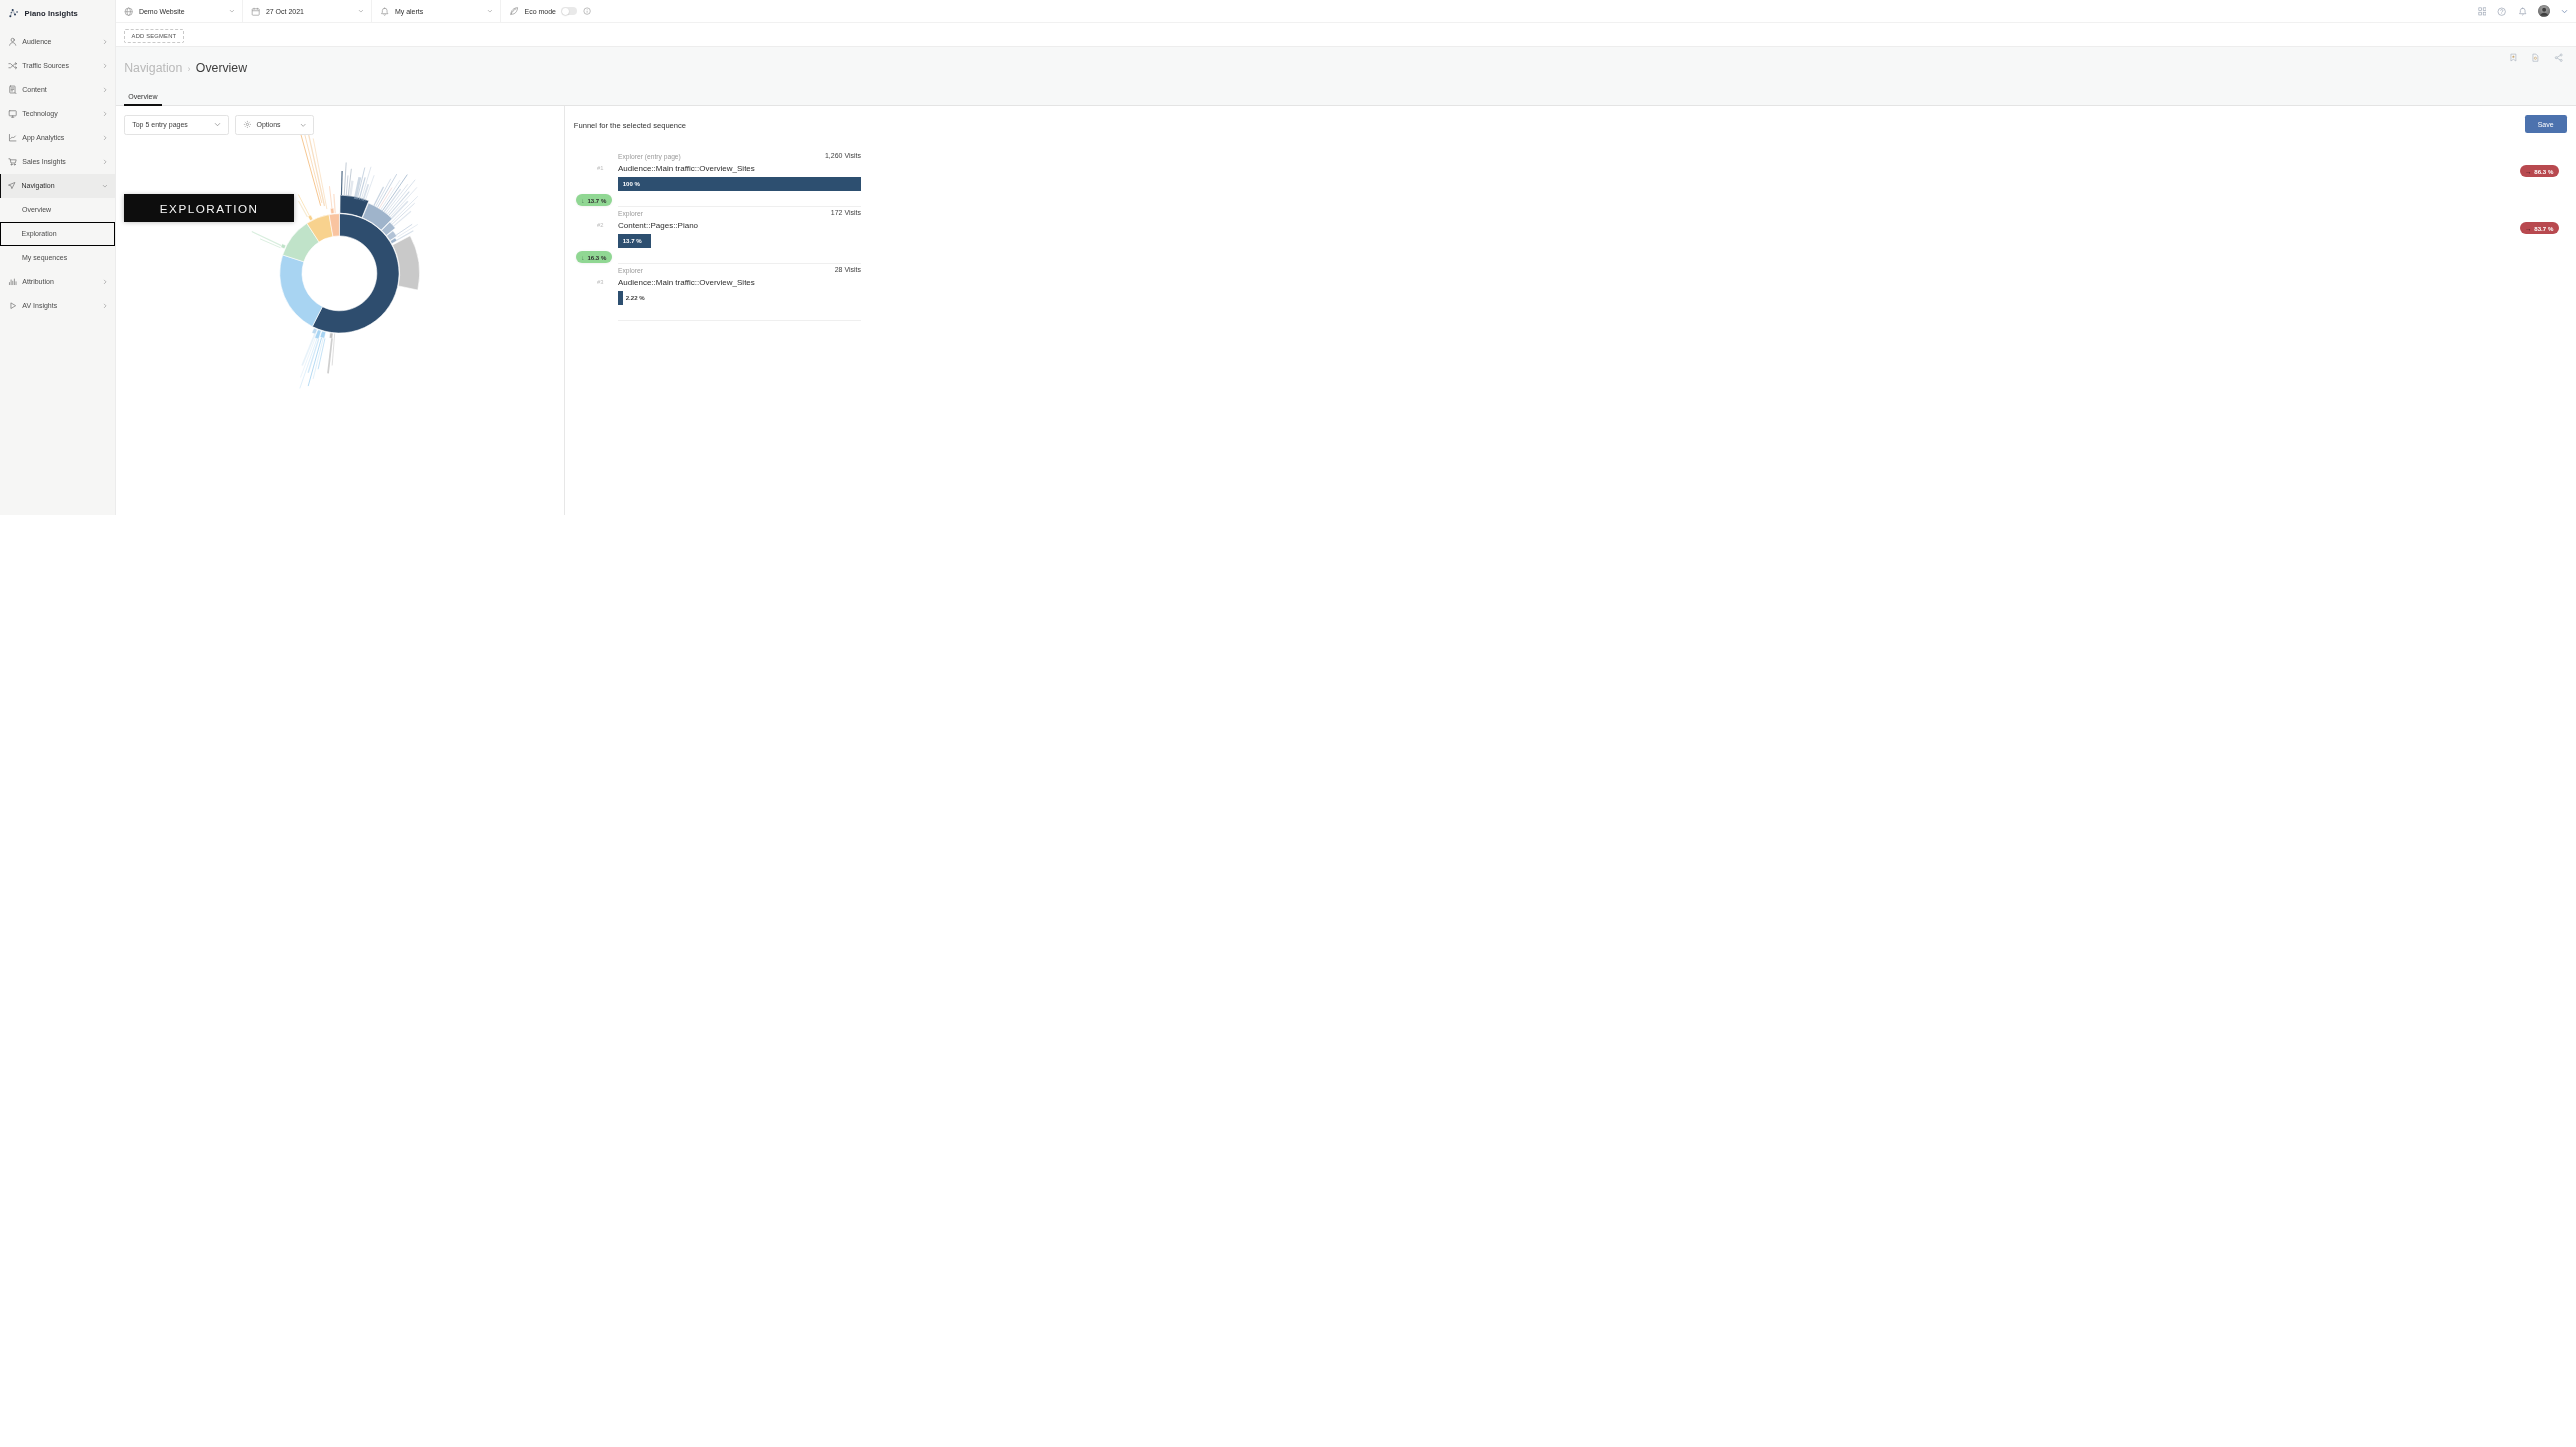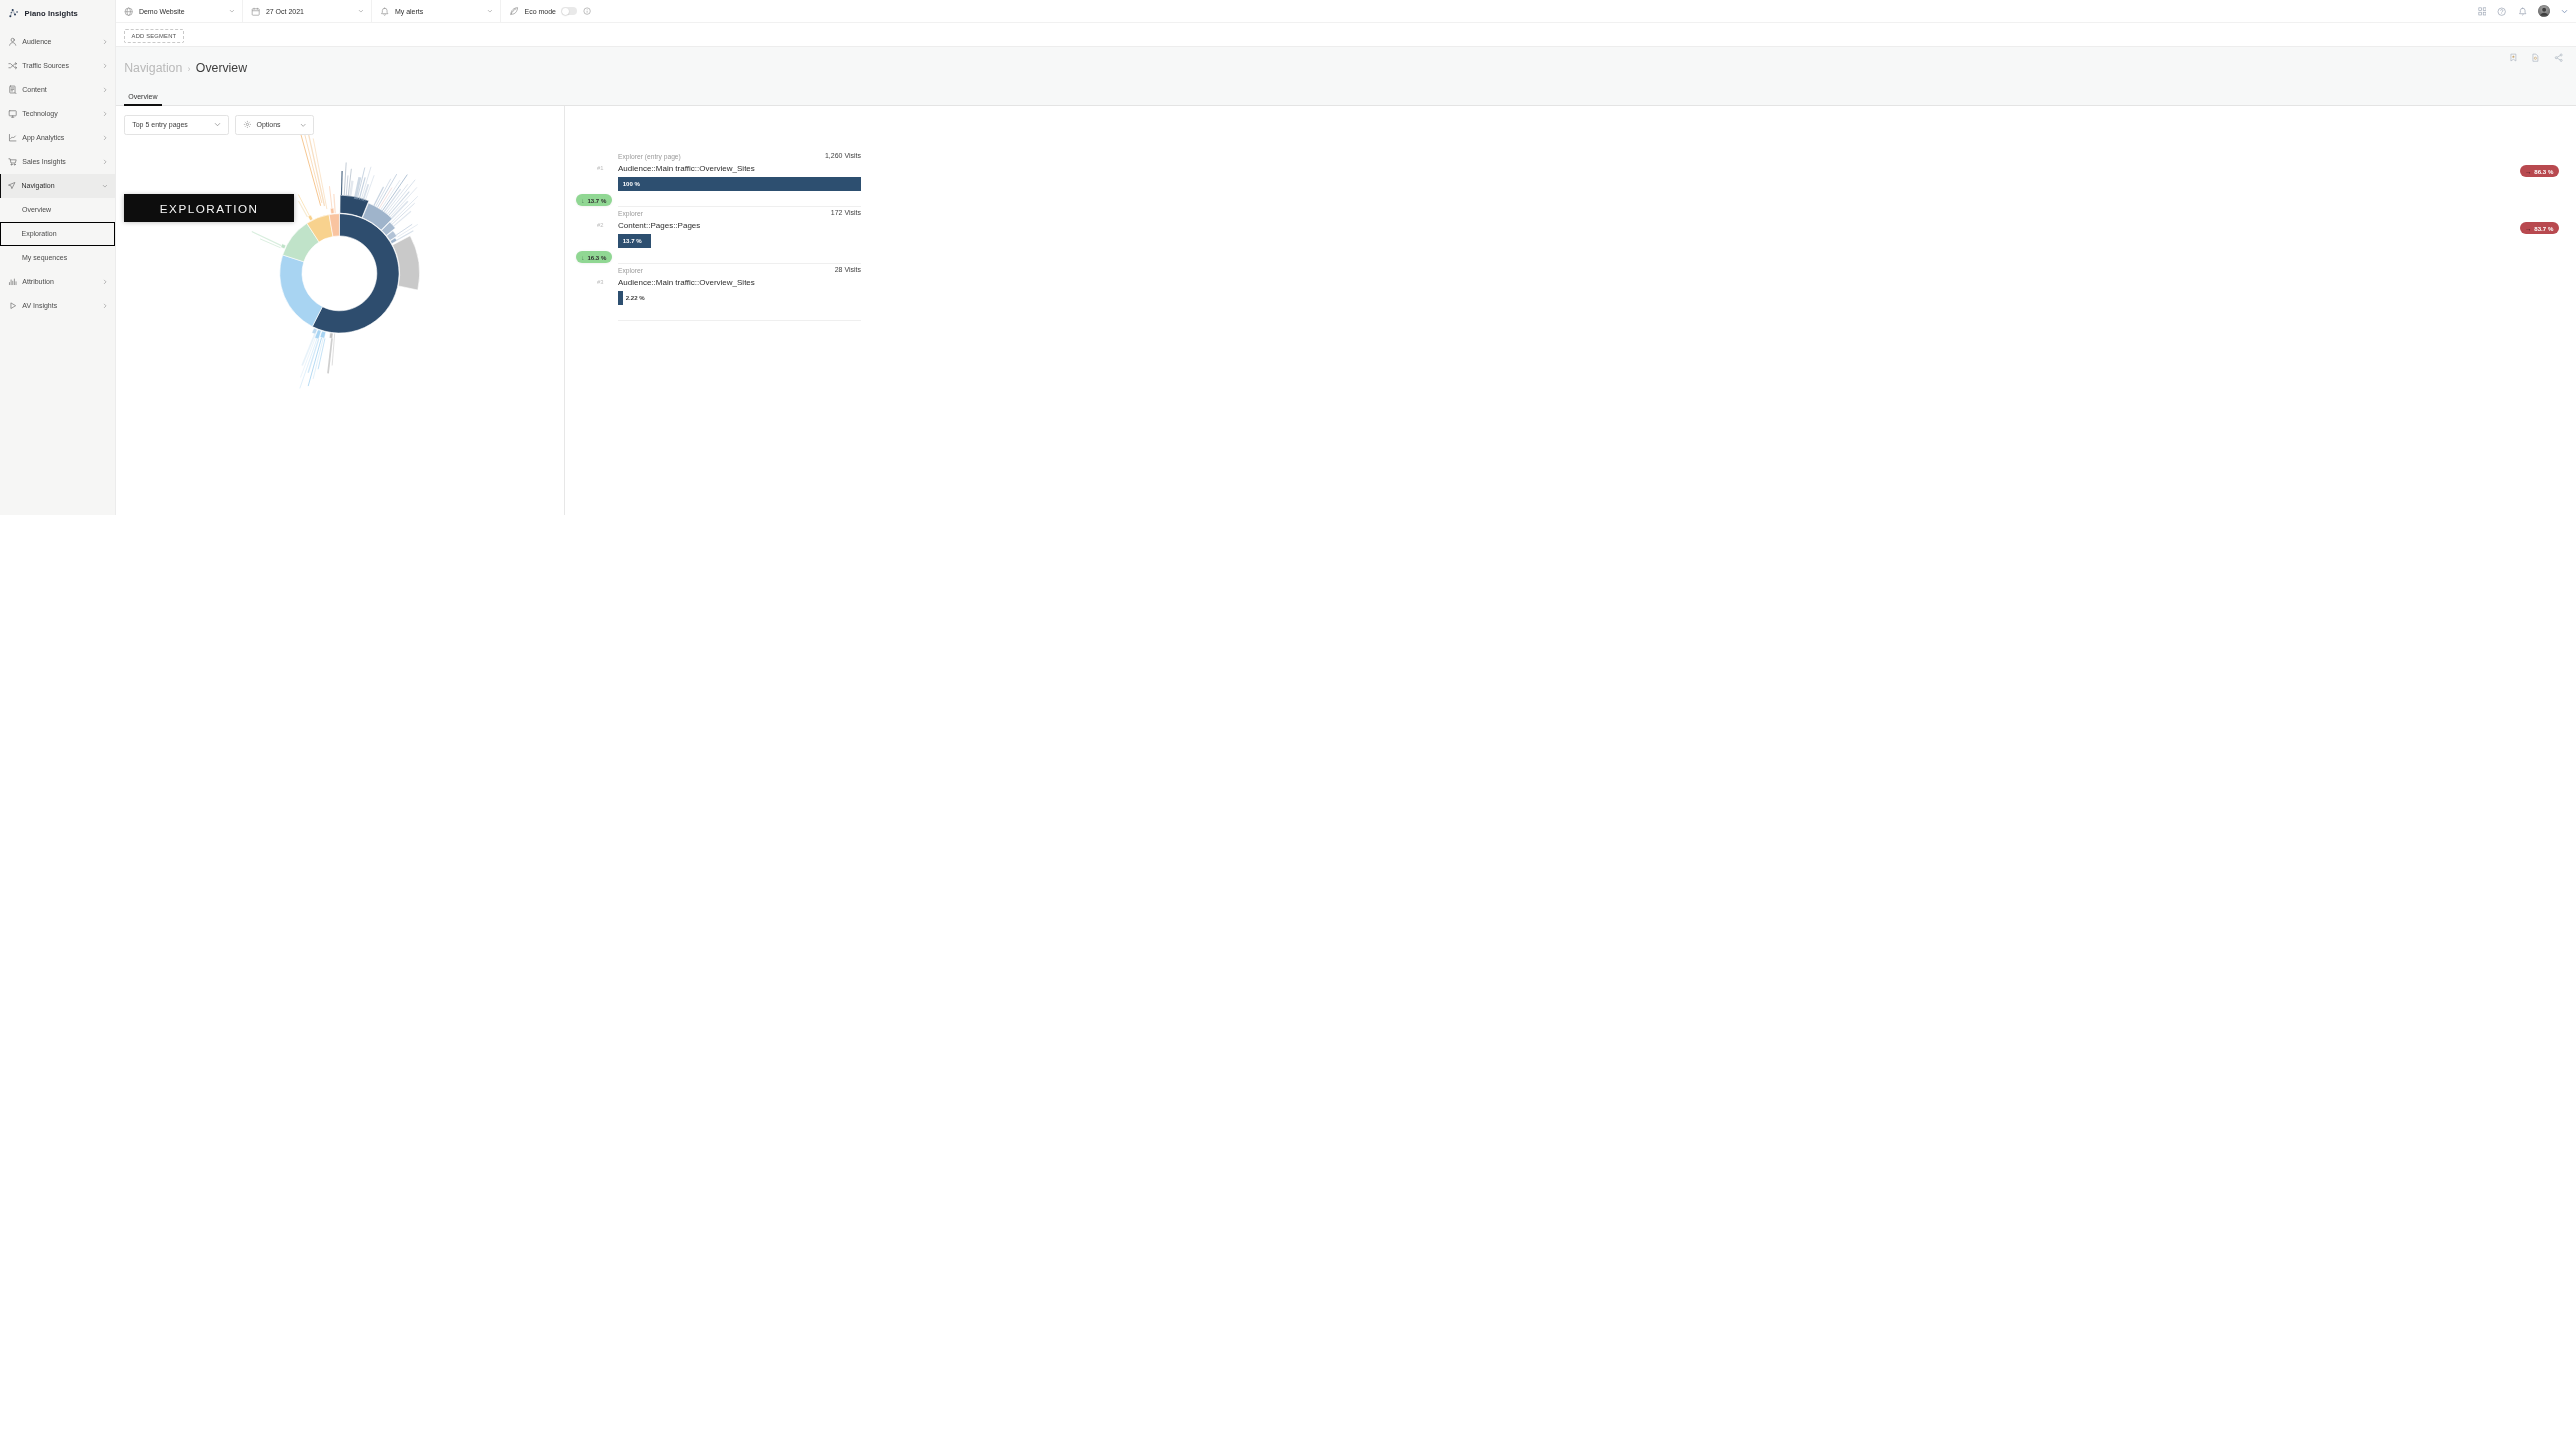--- a/index.html
+++ b/index.html
@@ -500,20 +500,24 @@
           </svg>
       </span>
     </div>
   </div>
   <div class="chart-tooltip">
     <span>EXPLORATION</span>
   </div>
 </div>
 
 <div class="funnel-panel">
+  <div class="funnel-head">
+    <div class="funnel-title">Funnel for the selected sequence</div>
+    <button class="save-btn">Save</button>
+  </div>
   <div class="steps">
 
     <div class="step">
       <span class="step-num">#1</span>
       <span class="step-event">Explorer (entry page)</span>
       <span class="step-visits">1,260 Visits</span>
       <span class="step-name">Audience::Main traffic::Overview_Sites</span>
       <div class="bar-track">
         <div class="bar-fill" style="width: 100%;"></div>
         <div class="bar-label" style="left: 4.7px; color: rgb(255, 255, 255);">100 %</div>
@@ -526,21 +530,21 @@
         <span class="arr">↓</span>
         <span>13.7 %</span>
       </span>
       <div class="step-divider"></div>
     </div>
 
     <div class="step">
       <span class="step-num">#2</span>
       <span class="step-event">Explorer</span>
       <span class="step-visits">172 Visits</span>
-      <span class="step-name">Content::Pages::Pages</span>
+      <span class="step-name">Content::Pages::Piano</span>
       <div class="bar-track">
         <div class="bar-fill" style="width: 13.7%;"></div>
         <div class="bar-label" style="left: 4.7px; color: rgb(255, 255, 255);">13.7 %</div>
       </div>
       <span class="ret-badge">
         <span class="arr">→</span>
         <span>83.7 %</span>
       </span>
       <span class="drop-badge">
         <span class="arr">↓</span>

